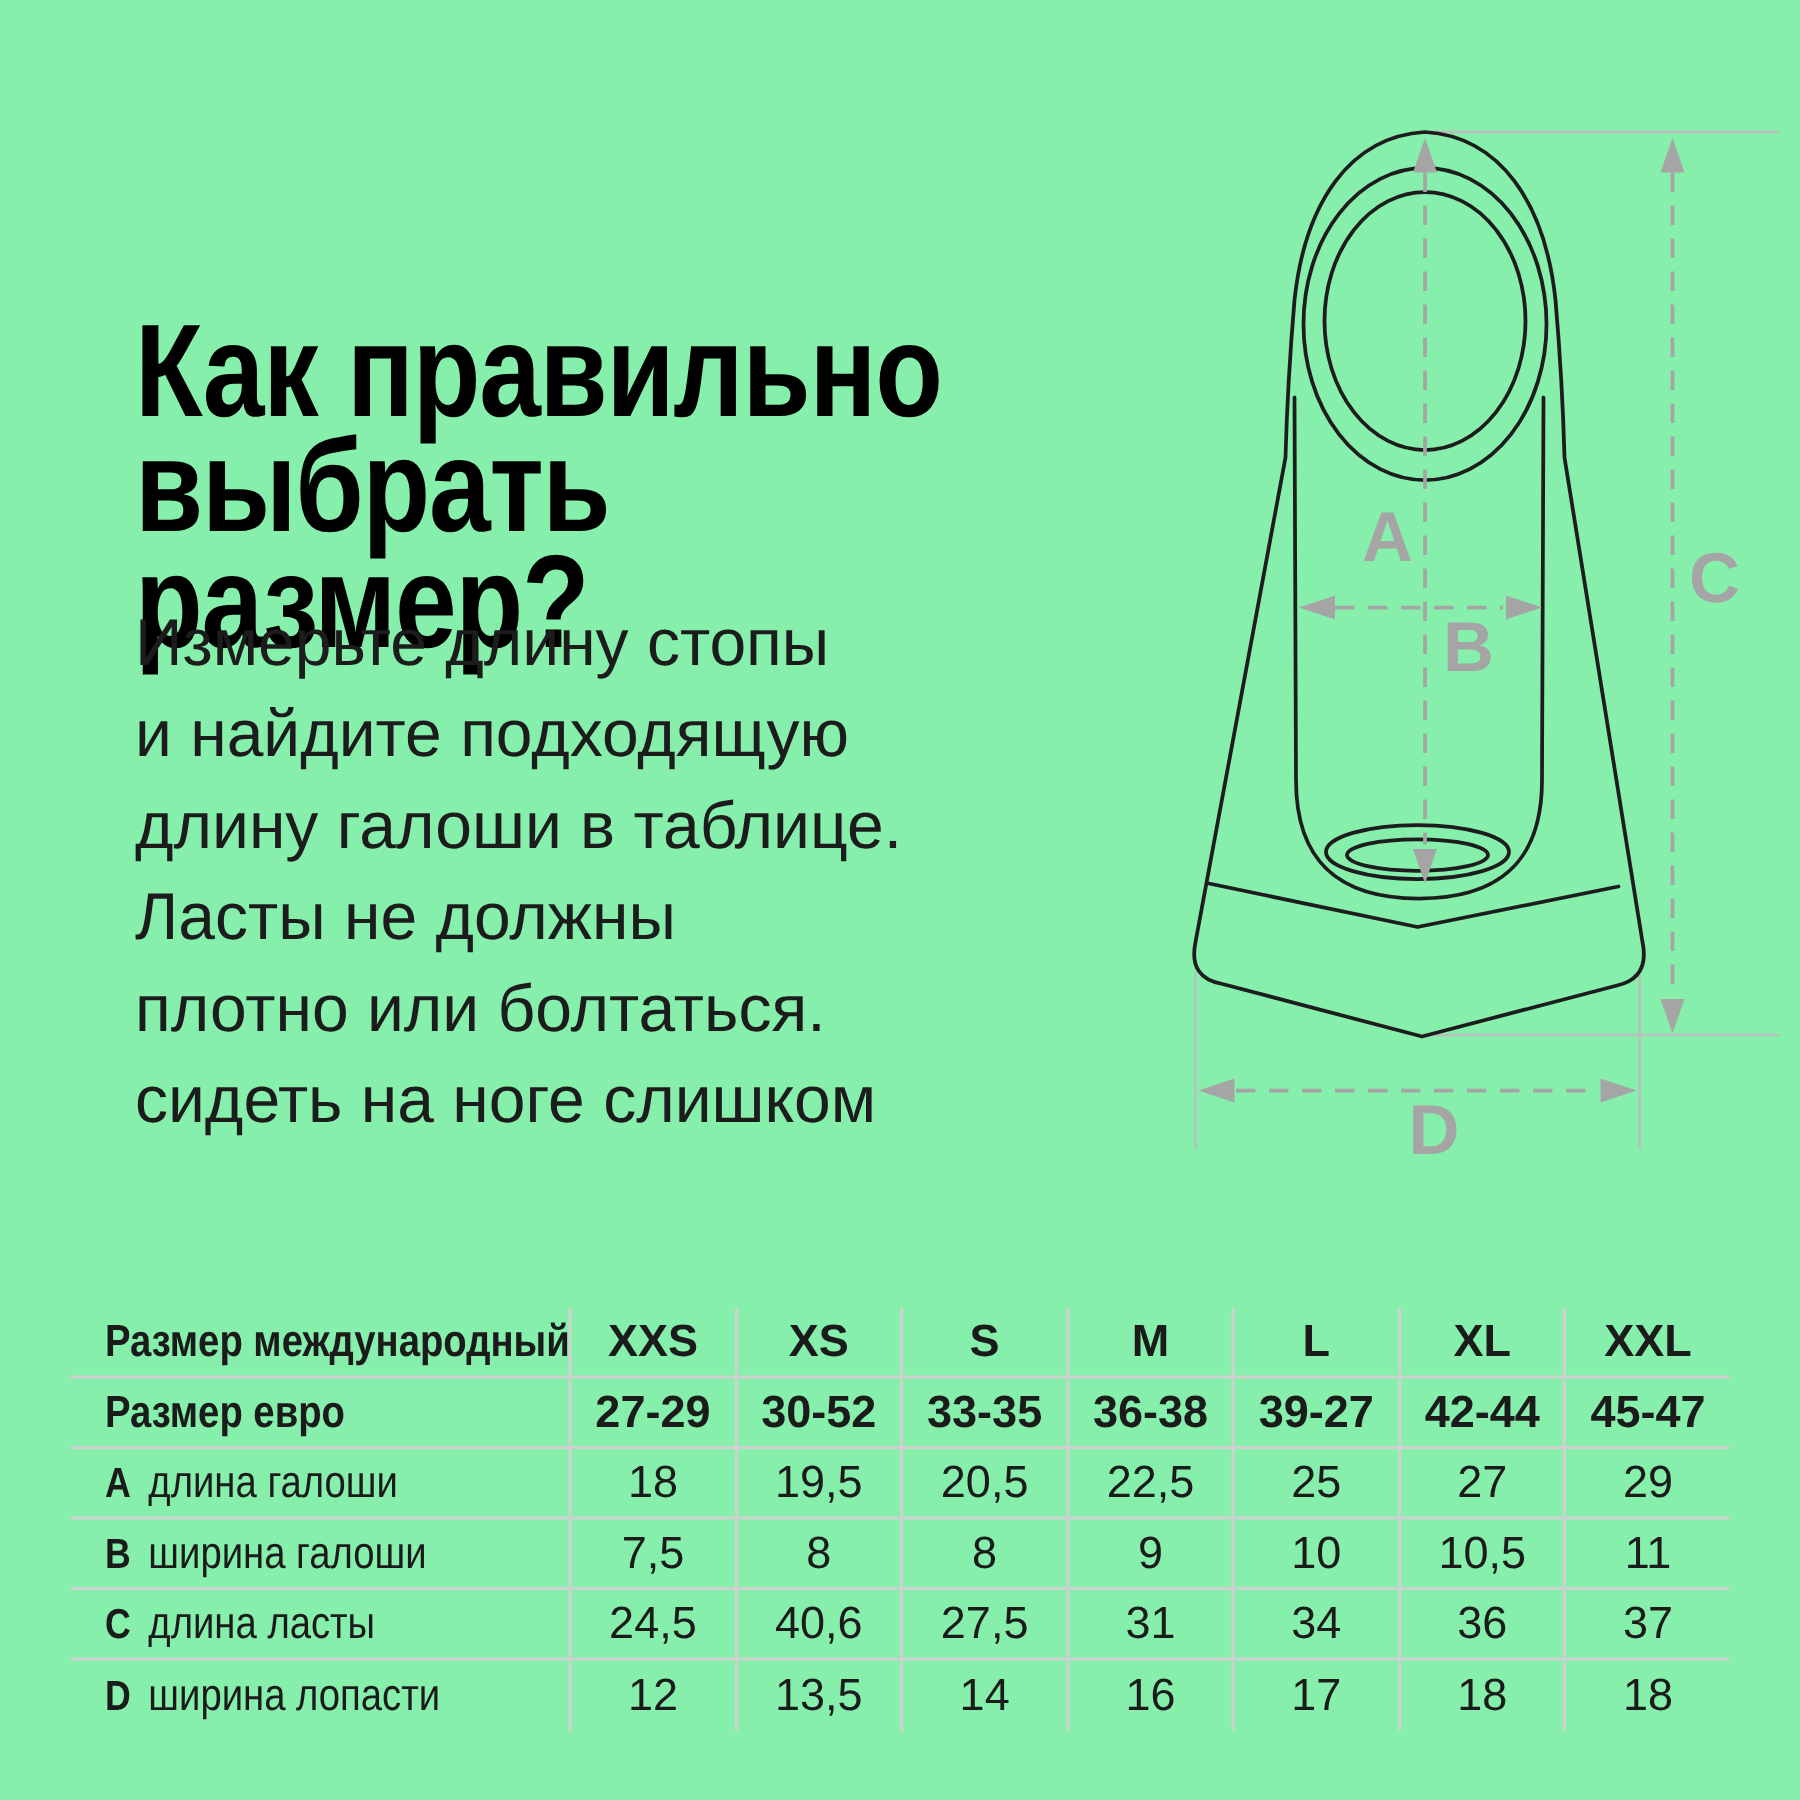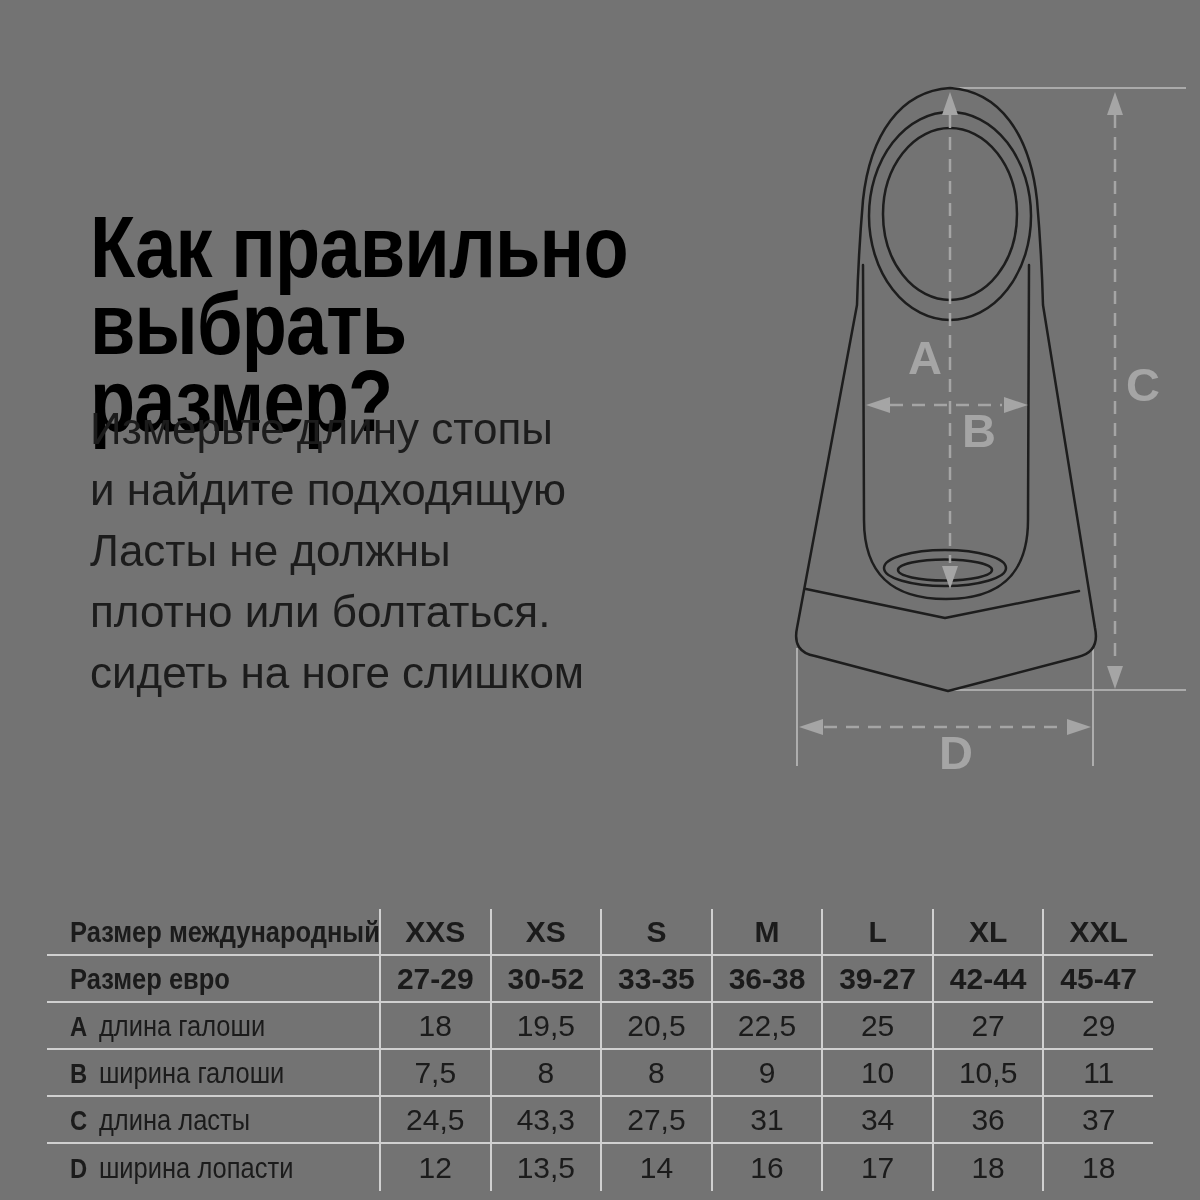--- a/index.html
+++ b/index.html
@@ -1,34 +1,34 @@
 <!DOCTYPE html>
 <html style="--dim: #a5a5a5; --table-line: #d0d0d0;"><head>
 <meta charset="utf-8">
 <style>
   :root{
     --dim:#a5a5a5;
     --table-line:#d0d0d0;
     --ink:#1b1b1b;
   }
   html,body{margin:0;padding:0;background:#fff;}
-  .page{position:relative;width:1200px;height:1200px;background:#737373;overflow:hidden;
+  .page{position:relative;width:1200px;height:1200px;background:#86efac;overflow:hidden;
         font-family:"Liberation Sans",sans-serif;color:var(--ink);}
   .title{position:absolute;left:90px;top:149px;font-size:88px;line-height:77px;
          font-weight:700;color:#000;transform:scaleX(.84);transform-origin:0 0;
          letter-spacing:-1px;white-space:nowrap;}
   .intro{position:absolute;left:90px;top:398px;font-size:44px;line-height:61px;
          color:#1c1c1c;white-space:nowrap;}
   svg.diagram{position:absolute;left:0;top:0;}
   .outline{fill:none;stroke:#1d1d1d;stroke-width:2.5;stroke-linejoin:round;stroke-linecap:round;}
   .dash{stroke:var(--dim);stroke-width:2.5;stroke-dasharray:13 9;fill:none;}
   .thin{stroke:#bdbdbd;stroke-width:1.6;fill:none;}
   .arr{fill:var(--dim);stroke:none;}
   .dimlabel{fill:var(--dim);font-size:47px;font-weight:700;font-family:"Liberation Sans",sans-serif;}
-  .size-table{position:absolute;left:47px;top:909px;width:1106px;}
+  .size-table{position:absolute;left:47px;top:872px;width:1106px;}
   .trow{display:grid;grid-template-columns:332px repeat(7,1fr);height:47px;
         align-items:stretch;border-bottom:2px solid var(--table-line);box-sizing:border-box;}
   .trow:last-child{border-bottom:none;}
   .cell{display:flex;align-items:center;justify-content:center;font-size:30px;color:var(--ink);}
   .cell.label{justify-content:flex-start;padding-left:23px;}
   .vcell{border-left:2px solid var(--table-line);text-align:right;}
   .trow.bold .cell{font-weight:700;}
   .label-wrap{display:inline-block;transform:scaleX(.85);transform-origin:0 50%;white-space:nowrap;}
   .letter{display:inline-block;width:34px;font-weight:700;font-size:28px;}
 </style>
@@ -39,20 +39,21 @@
 
   <h1 class="title">
     <div>Как правильно</div>
     <div>выбрать</div>
     <div>размер?</div>
   </h1>
 
   <div class="intro">
     <div>Измерьте длину стопы</div>
     <div>и найдите подходящую</div>
+    <div>длину галоши в таблице.</div>
     <div>Ласты не должны</div>
     <div>плотно или болтаться.</div>
     <div>сидеть на ноге слишком</div>
   </div>
 
   <svg class="diagram" width="1200" height="860" viewBox="0 0 1200 860">
 
     <line class="thin" x1="952" y1="88" x2="1186" y2="88"></line>
     <line class="thin" x1="950" y1="690" x2="1186" y2="690"></line>
     <line class="thin" x1="797" y1="648" x2="797" y2="766"></line>
@@ -137,21 +138,21 @@
         <div class="cell vcell">9</div>
         <div class="cell vcell">10</div>
         <div class="cell vcell">10,5</div>
         <div class="cell vcell">11</div>
       </div>
       <div class="trow">
         <div class="cell label">
           <span class="label-wrap"><span class="letter">C</span>длина ласты</span>
         </div>
         <div class="cell vcell">24,5</div>
-        <div class="cell vcell">43,3</div>
+        <div class="cell vcell">40,6</div>
         <div class="cell vcell">27,5</div>
         <div class="cell vcell">31</div>
         <div class="cell vcell">34</div>
         <div class="cell vcell">36</div>
         <div class="cell vcell">37</div>
       </div>
       <div class="trow">
         <div class="cell label">
           <span class="label-wrap"><span class="letter">D</span>ширина лопасти</span>
         </div>

